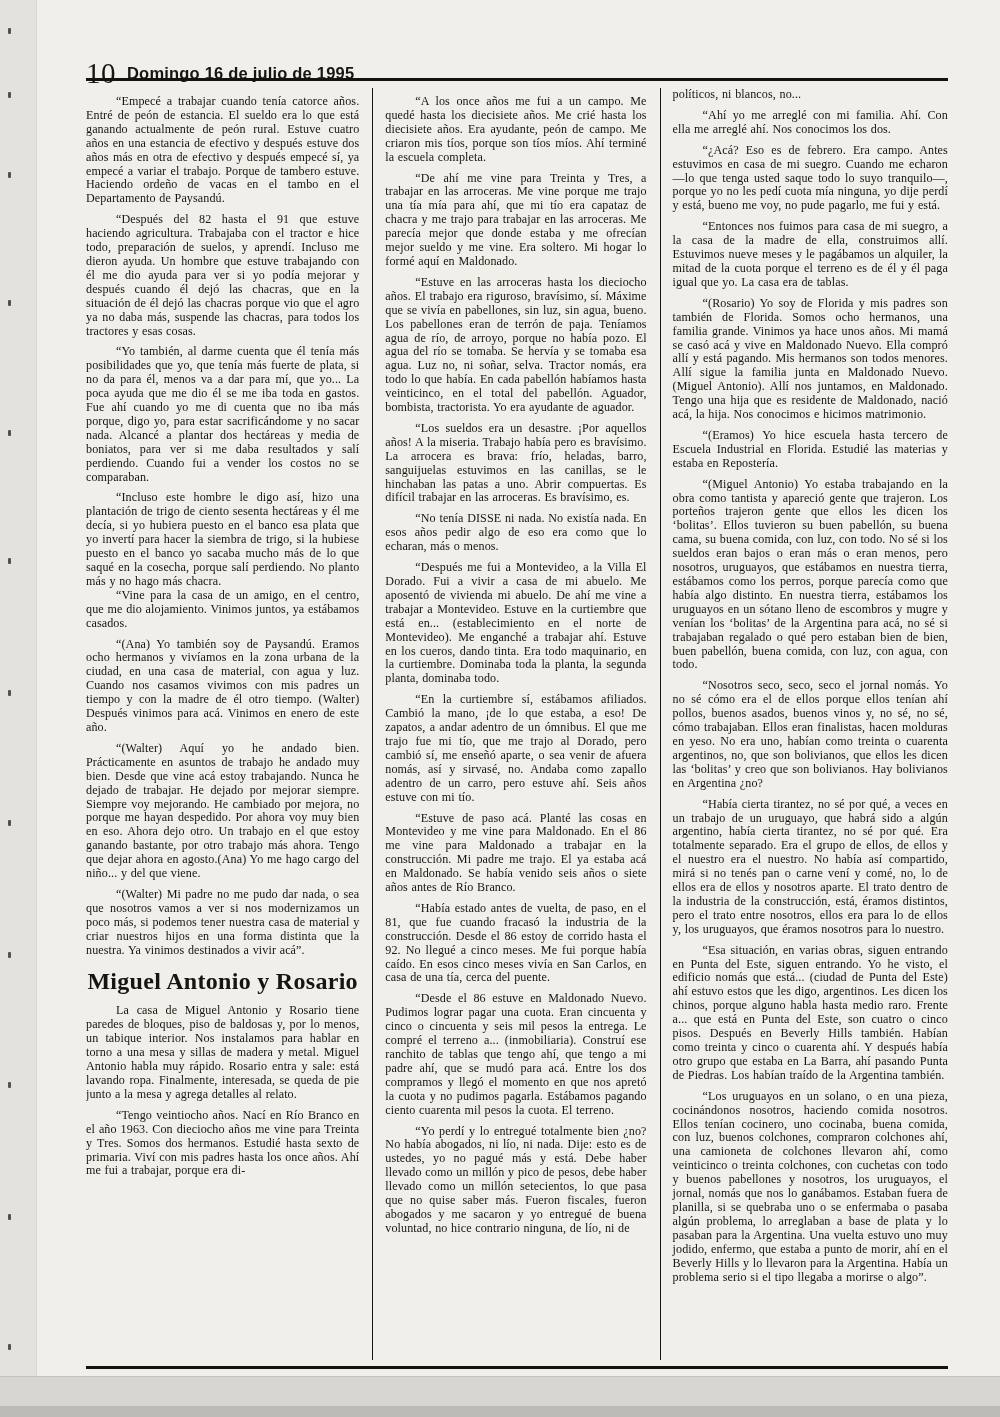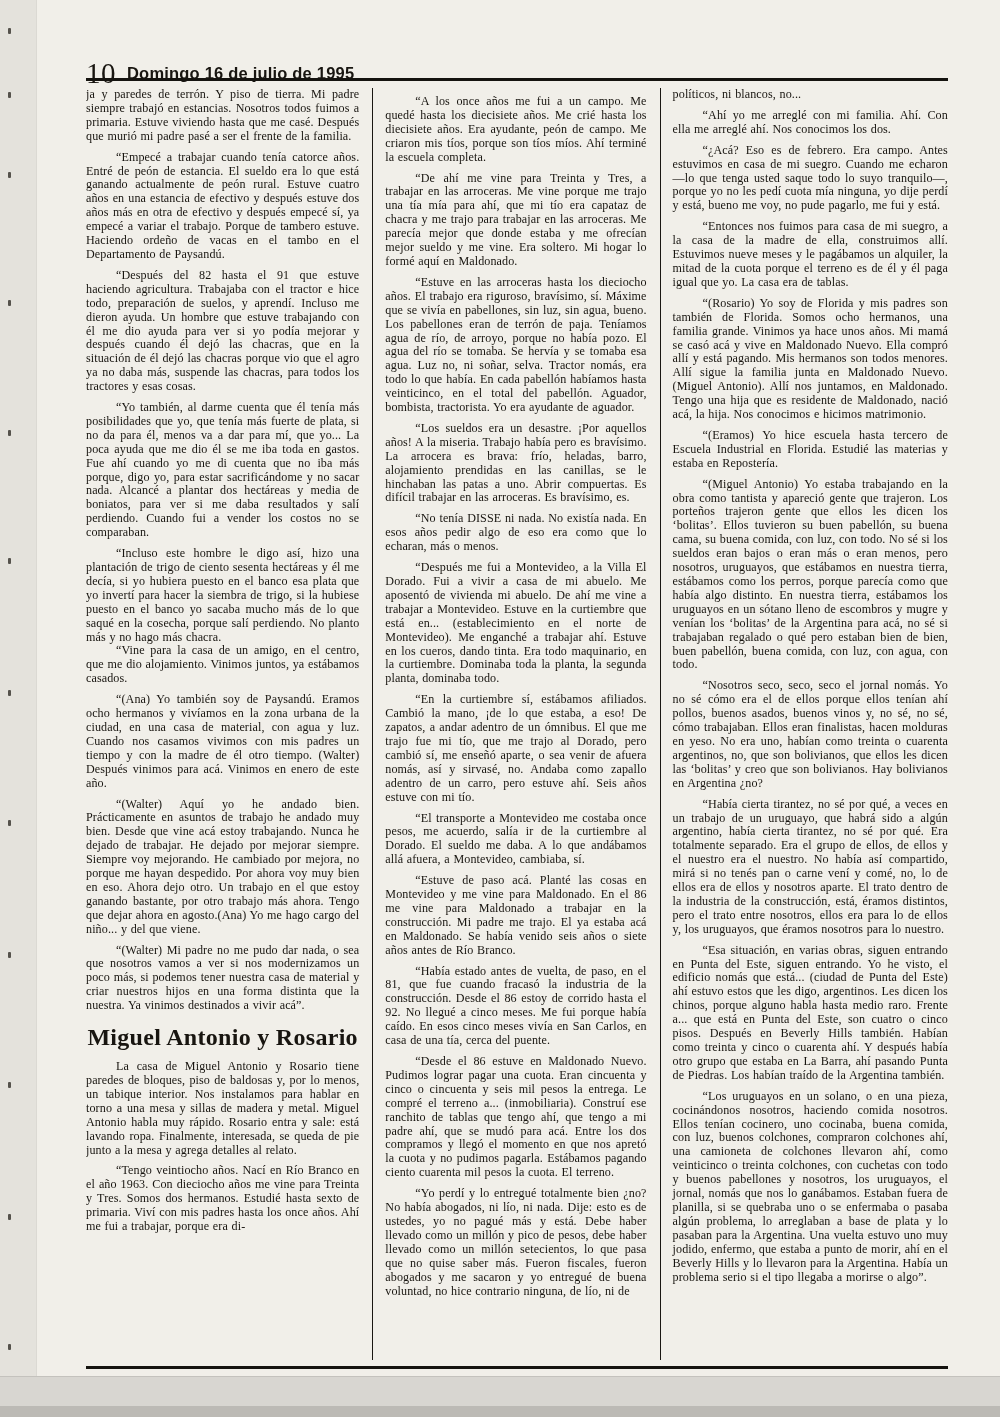--- a/index.html
+++ b/index.html
@@ -90,42 +90,40 @@
 </div>
 
 <div class="header">
   <span class="page-number">10</span>
   <span class="page-date">Domingo 16 de julio de 1995</span>
 </div>
 <div class="header-rule"></div>
 
 <div class="columns">
   <div class="col col-1">
-      <p class="para cont">ja y paredes de terrón. Y piso de tierra. Mi padre siempre trabajó en estancias. Nosotros todos fuimos a primaria. Estuve viviendo hasta que me casé. Después que murió mi padre pasé a ser el frente de la familia.</p>
       <p class="para para-indent">“Empecé a trabajar cuando tenía catorce años. Entré de peón de estancia. El sueldo era lo que está ganando actualmente de peón rural. Estuve cuatro años en una estancia de efectivo y después estuve dos años más en otra de efectivo y después empecé sí, ya empecé a variar el trabajo. Porque de tambero estuve. Haciendo ordeño de vacas en el tambo en el Departamento de Paysandú.</p>
       <p class="para para-indent">“Después del 82 hasta el 91 que estuve haciendo agricultura. Trabajaba con el tractor e hice todo, preparación de suelos, y aprendí. Incluso me dieron ayuda. Un hombre que estuve trabajando con él me dio ayuda para ver si yo podía mejorar y después cuando él dejó las chacras, que en la situación de él dejó las chacras porque vio que el agro ya no daba más, suspende las chacras, para todos los tractores y esas cosas.</p>
       <p class="para para-indent">“Yo también, al darme cuenta que él tenía más posibilidades que yo, que tenía más fuerte de plata, si no da para él, menos va a dar para mí, que yo...  La poca ayuda que me dio él se me iba toda en gastos. Fue ahí cuando yo me di cuenta que no iba más porque, digo yo, para estar sacrificándome y no sacar nada. Alcancé a plantar dos hectáreas y media de boniatos, para ver si me daba resultados y salí perdiendo. Cuando fui a vender los costos no se comparaban.</p>
       <p class="para para-indent">“Incluso este hombre le digo así, hizo una plantación de trigo de ciento sesenta hectáreas y él me decía, si yo hubiera puesto en el banco esa plata que yo invertí para hacer la siembra de trigo, si la hubiese puesto en el banco yo sacaba mucho más de lo que saqué en la cosecha, porque salí perdiendo. No planto más y no hago más chacra.</p>
       <p class="para tight">“Vine para la casa de un amigo, en el centro, que me dio alojamiento. Vinimos juntos, ya estábamos casados.</p>
       <p class="para para-indent">“(Ana) Yo también soy de Paysandú. Eramos ocho hermanos y vivíamos en la zona urbana de la ciudad, en una casa de material, con agua y luz. Cuando nos casamos vivimos con mis padres un tiempo y con la madre de él otro tiempo. (Walter) Después vinimos para acá. Vinimos en enero de este año.</p>
       <p class="para para-indent">“(Walter) Aquí yo he andado bien. Prácticamente en asuntos de trabajo he andado muy bien. Desde que vine acá estoy trabajando. Nunca he dejado de trabajar. He dejado por mejorar siempre. Siempre voy mejorando. He cambiado por mejora, no porque me hayan despedido. Por ahora voy muy bien en eso. Ahora dejo otro. Un trabajo en el que estoy ganando bastante, por otro trabajo más ahora. Tengo que dejar ahora en agosto.(Ana) Yo me hago cargo del niño... y del que viene.</p>
       <p class="para para-indent">“(Walter) Mi padre no me pudo dar nada, o sea que nosotros vamos a ver si nos modernizamos un poco más, si podemos tener nuestra casa de material y criar nuestros hijos en una forma distinta que la nuestra. Ya vinimos destinados a vivir acá”.</p>
       <h2 class="heading">Miguel Antonio y Rosario</h2>
       <p class="para para-indent">La casa de Miguel Antonio y Rosario tiene paredes de bloques, piso de baldosas y, por lo menos, un tabique interior. Nos instalamos para hablar en torno a una mesa y sillas de madera y metal. Miguel Antonio habla muy rápido. Rosario entra y sale: está lavando ropa. Finalmente, interesada, se queda de pie junto a la mesa y agrega detalles al relato.</p>
       <p class="para para-indent">“Tengo veintiocho años. Nací en Río Branco en el año 1963. Con dieciocho años me vine para Treinta y Tres. Somos dos hermanos. Estudié hasta sexto de primaria. Viví con mis padres hasta los once años. Ahí me fui a trabajar, porque era di-</p>
     </div>
   <div class="col col-2">
       <p class="para para-indent">“A los once años me fui a un campo. Me quedé hasta los diecisiete años. Me crié hasta los diecisiete años. Era ayudante, peón de campo. Me criaron mis tíos, porque son tíos míos. Ahí terminé la escuela completa.</p>
       <p class="para para-indent">“De ahí me vine para Treinta y Tres, a trabajar en las arroceras. Me vine porque me trajo una tía mía para ahí, que mi tío era capataz de chacra y me trajo para trabajar en las arroceras. Me parecía mejor que donde estaba y me ofrecían mejor sueldo y me vine. Era soltero. Mi hogar lo formé aquí en Maldonado.</p>
       <p class="para para-indent">“Estuve en las arroceras hasta los dieciocho años. El trabajo era riguroso, bravísimo, sí. Máxime que se vivía en pabellones, sin luz, sin agua, bueno. Los pabellones eran de terrón de paja. Teníamos agua de río, de arroyo, porque no había pozo. El agua del río se tomaba. Se hervía y se tomaba esa agua. Luz no, ni soñar, selva. Tractor nomás, era todo lo que había. En cada pabellón habíamos hasta veinticinco, en el total del pabellón. Aguador, bombista, tractorista. Yo era ayudante de aguador.</p>
-      <p class="para para-indent">“Los sueldos era un desastre. ¡Por aquellos años! A la miseria. Trabajo había pero es bravísimo. La arrocera es brava: frío, heladas, barro, alojamiento prendidas en las canillas, se le hinchaban las patas a uno. Abrir compuertas. Es difícil trabajar en las arroceras. Es bravísimo, es.</p>
+      <p class="para para-indent">“Los sueldos era un desastre. ¡Por aquellos años! A la miseria. Trabajo había pero es bravísimo. La arrocera es brava: frío, heladas, barro, sanguijuelas estuvimos en las canillas, se le hinchaban las patas a uno. Abrir compuertas. Es difícil trabajar en las arroceras. Es bravísimo, es.</p>
       <p class="para para-indent">“No tenía DISSE ni nada. No existía nada. En esos años pedir algo de eso era como que lo echaran, más o menos.</p>
       <p class="para para-indent">“Después me fui a Montevideo, a la Villa El Dorado. Fui a vivir a casa de mi abuelo. Me aposentó de vivienda mi abuelo. De ahí me vine a trabajar a Montevideo. Estuve en la  curtiembre que está en... (establecimiento en el norte de Montevideo). Me enganché a trabajar ahí. Estuve en los cueros, dando tinta. Era todo maquinario, en la curtiembre. Dominaba toda la planta, la segunda planta, dominaba todo.</p>
       <p class="para para-indent">“En la curtiembre sí, estábamos afiliados. Cambió la mano, ¡de lo que estaba, a eso! De zapatos, a andar adentro de un ómnibus. El que me trajo fue mi tío, que me trajo al Dorado, pero cambió sí, me enseñó aparte, o sea venir de afuera nomás, así y sirvasé, no. Andaba como zapallo adentro de un carro, pero estuve ahí. Seis años estuve con mi tío.</p>
-      <p class="para para-indent">“El transporte a Montevideo me costaba once pesos, me acuerdo, salía ir de la curtiembre al Dorado. El sueldo me daba. A lo que andábamos allá afuera, a Montevideo, cambiaba, sí.</p>
       <p class="para para-indent">“Estuve de paso acá. Planté las cosas en Montevideo y me vine para Maldonado. En el 86 me vine para Maldonado a trabajar en la construcción. Mi padre me trajo. El ya estaba acá en Maldonado. Se había venido seis años o siete años antes de Río Branco.</p>
       <p class="para para-indent">“Había estado antes de vuelta, de paso, en el 81, que fue cuando fracasó la industria de la construcción. Desde el 86 estoy de corrido hasta el 92. No llegué a cinco meses. Me fui porque había caído. En esos cinco meses vivía en San Carlos, en casa de una tía, cerca del puente.</p>
       <p class="para para-indent">“Desde el 86 estuve en Maldonado Nuevo. Pudimos lograr pagar una cuota. Eran cincuenta y cinco  o cincuenta y seis mil pesos la entrega. Le compré el terreno a... (inmobiliaria). Construí ese ranchito de tablas que tengo ahí, que tengo a mi padre ahí, que se mudó para acá. Entre los dos compramos y llegó el momento en que nos apretó la cuota y no pudimos pagarla. Estábamos pagando ciento cuarenta mil pesos la cuota. El terreno.</p>
       <p class="para para-indent">“Yo perdí y lo entregué totalmente bien ¿no? No había abogados, ni lío, ni nada. Dije: esto es de ustedes, yo no pagué más y está. Debe haber llevado como un millón y pico de pesos, debe haber llevado como un millón setecientos, lo que pasa que no quise saber más. Fueron fiscales, fueron abogados y me sacaron y yo entregué de buena voluntad, no hice contrario ninguna, de lío, ni de</p>
     </div>
   <div class="col col-3">
       <p class="para cont">políticos, ni blancos, no...</p>
       <p class="para para-indent">“Ahí yo me arreglé con mi familia. Ahí. Con ella me arreglé ahí. Nos conocimos los dos.</p>
       <p class="para para-indent">“¿Acá? Eso es de febrero. Era campo. Antes estuvimos en casa de mi suegro. Cuando me echaron —lo que tenga usted saque todo lo suyo tranquilo—, porque yo no les pedí cuota mía ninguna, yo dije perdí y está, bueno me voy, no pude pagarlo, me fui y está.</p>
       <p class="para para-indent">“Entonces nos fuimos para casa de mi suegro, a la casa de la madre de ella, construimos allí. Estuvimos nueve meses y le pagábamos un alquiler, la mitad de la cuota porque el terreno es de él y él paga igual que yo. La casa era de tablas.</p>

